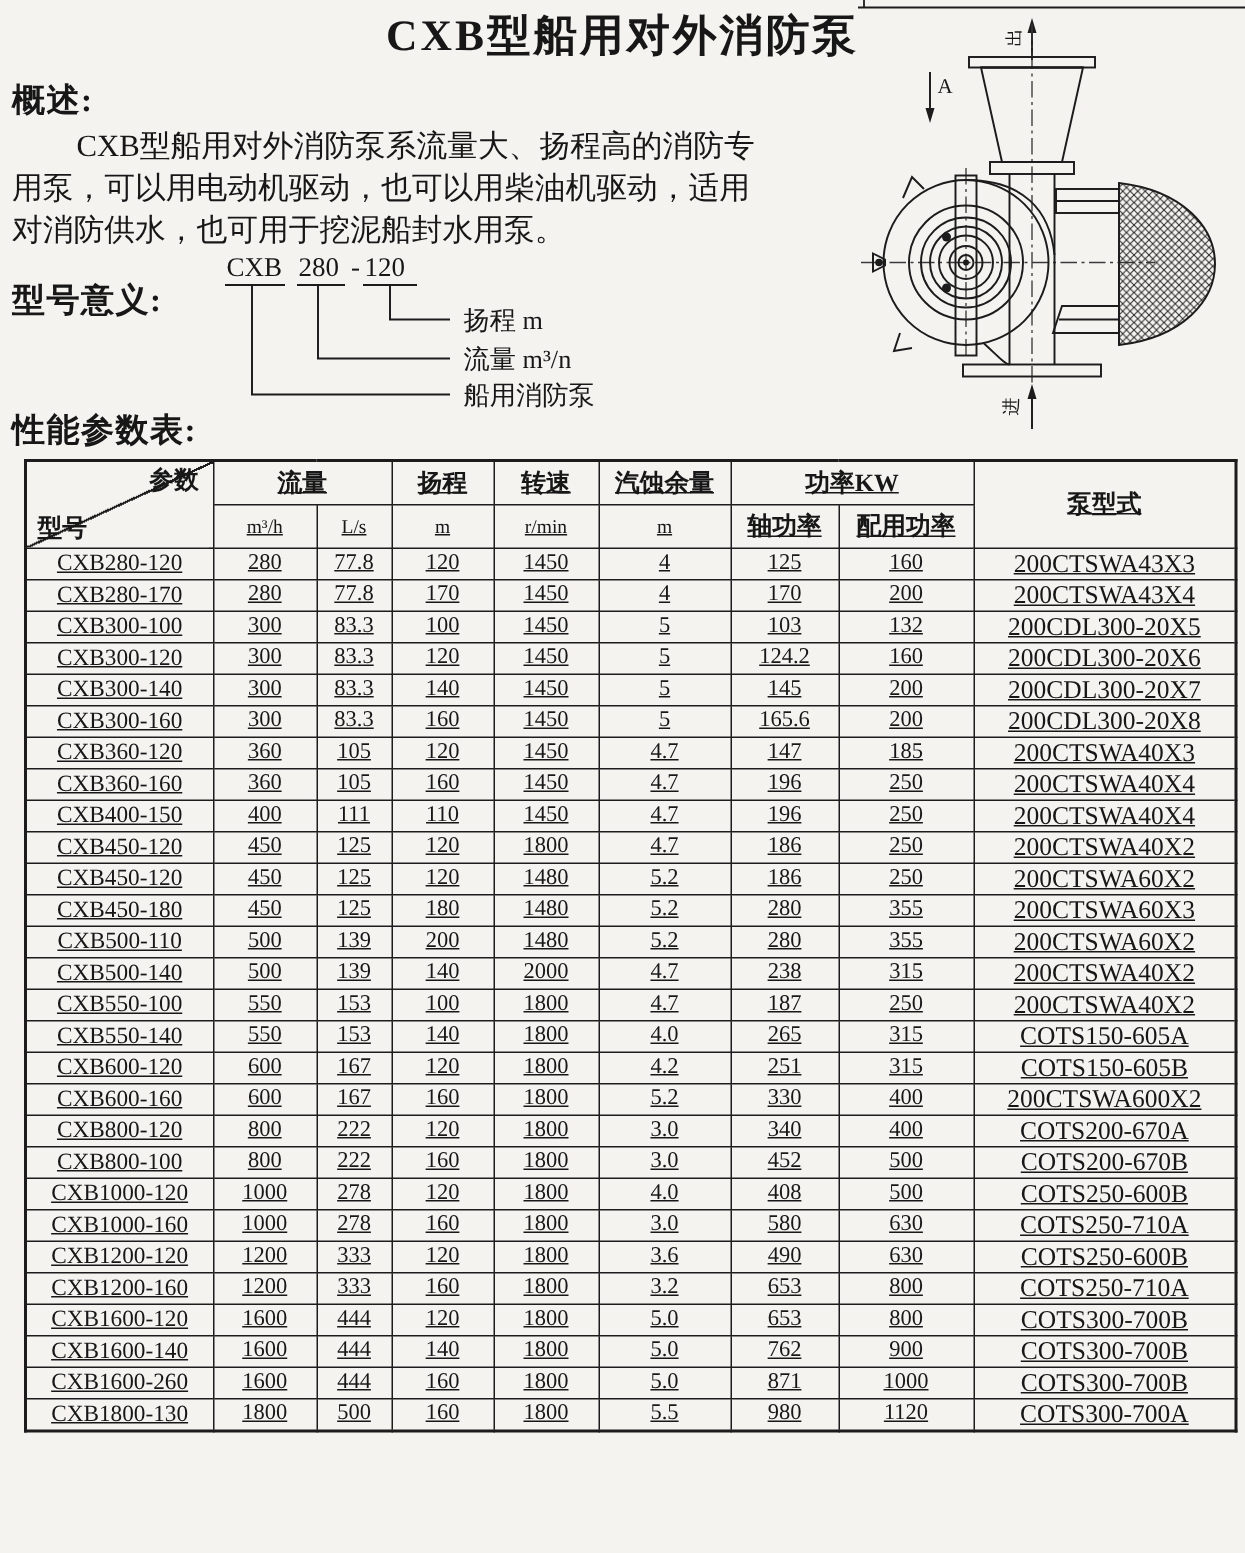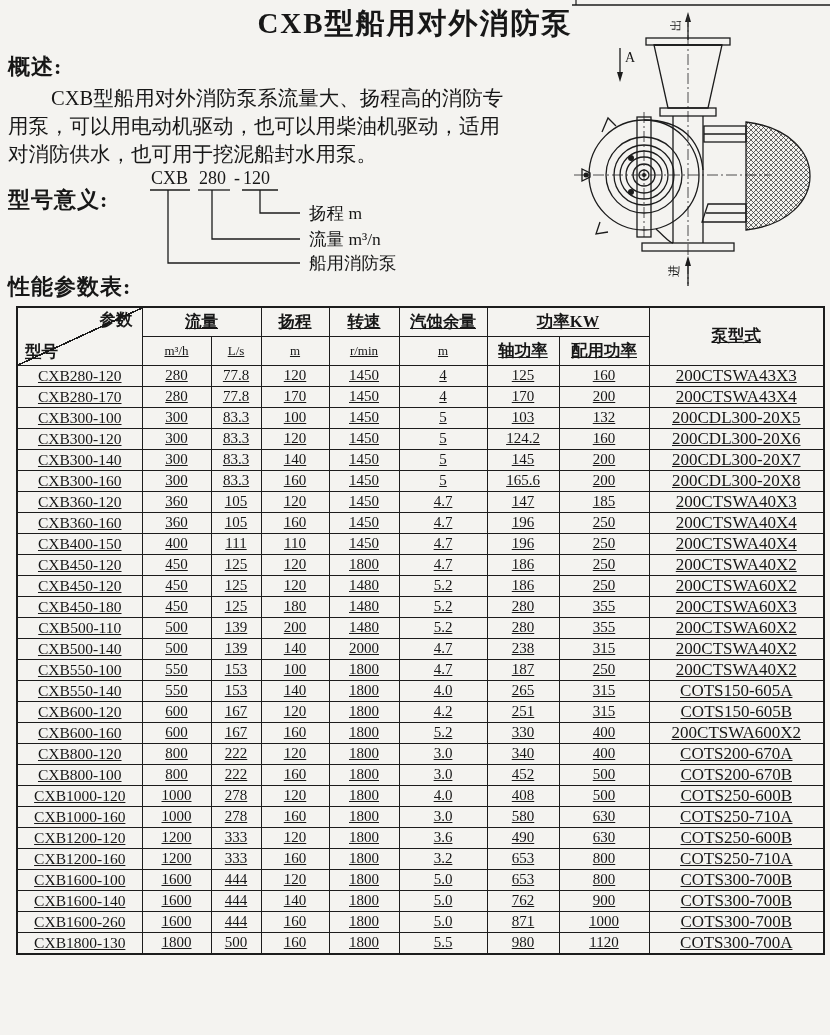--- a/index.html
+++ b/index.html
@@ -464,21 +464,21 @@
           <td>1200</td>
           <td>333</td>
           <td>160</td>
           <td>1800</td>
           <td>3.2</td>
           <td>653</td>
           <td>800</td>
           <td>COTS250-710A</td>
         </tr>
         <tr>
-          <td>CXB1600-100</td>
+          <td>CXB1600-120</td>
           <td>1600</td>
           <td>444</td>
           <td>120</td>
           <td>1800</td>
           <td>5.0</td>
           <td>653</td>
           <td>800</td>
           <td>COTS300-700B</td>
         </tr>
         <tr>

